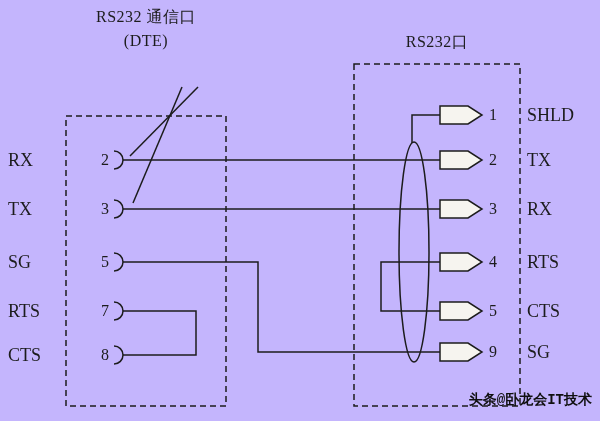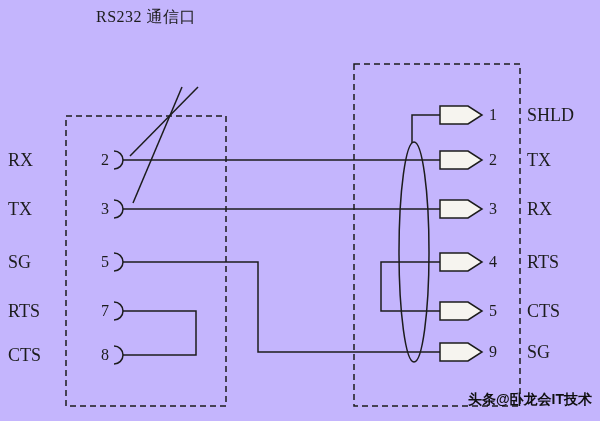--- a/index.html
+++ b/index.html
@@ -9,21 +9,21 @@
     font-family:"Liberation Serif", serif; color:#1c1c1c;
   }
   .stage svg { position:absolute; left:0; top:0; }
   .title { position:absolute; font-size:16px; text-align:center; letter-spacing:0.5px; }
   .lbl   { position:absolute; font-size:18px; line-height:1; }
   .num   { position:absolute; font-size:16px; line-height:1; }
   .num-l { width:18px; text-align:right; }
   .annot { position:absolute; font-size:15px; }
   .watermark {
     position:absolute; right:8px; top:391px;
-    font-family:Liberation Sans, sans-serif;
+    font-family:Liberation Mono, monospace;
     font-size:14px; font-weight:bold; color:#101010;
   }
 </style>
 </head>
 <body>
 
 <div class="stage">
 
   <svg width="600" height="421" viewBox="0 0 600 421">
     <g stroke="#1c1c1c" fill="none" stroke-width="1.5">
@@ -52,20 +52,22 @@
       <path d="M440 106 H468 L482 115 L468 124 H440 Z" fill="#f6f4ef"></path>
       <path d="M440 151 H468 L482 160 L468 169 H440 Z" fill="#f6f4ef"></path>
       <path d="M440 200 H468 L482 209 L468 218 H440 Z" fill="#f6f4ef"></path>
       <path d="M440 253 H468 L482 262 L468 271 H440 Z" fill="#f6f4ef"></path>
       <path d="M440 302 H468 L482 311 L468 320 H440 Z" fill="#f6f4ef"></path>
       <path d="M440 343 H468 L482 352 L468 361 H440 Z" fill="#f6f4ef"></path>
     </g>
   </svg>
 
   <div class="title" style="left:66px;  top:7px;  width:160px;">RS232 通信口</div>
+  <div class="title" style="left:66px;  top:32px; width:160px;">(DTE)</div>
+  <div class="title" style="left:354px; top:32px; width:166px;">RS232口</div>
 
 
   <span class="lbl" style="left:8px; top:151px;">RX</span>
   <span class="lbl" style="left:8px; top:200px;">TX</span>
   <span class="lbl" style="left:8px; top:253px;">SG</span>
   <span class="lbl" style="left:8px; top:302px;">RTS</span>
   <span class="lbl" style="left:8px; top:346px;">CTS</span>
 
   <span class="num num-l" style="left:91px; top:152px;">2</span>
   <span class="num num-l" style="left:91px; top:201px;">3</span>

